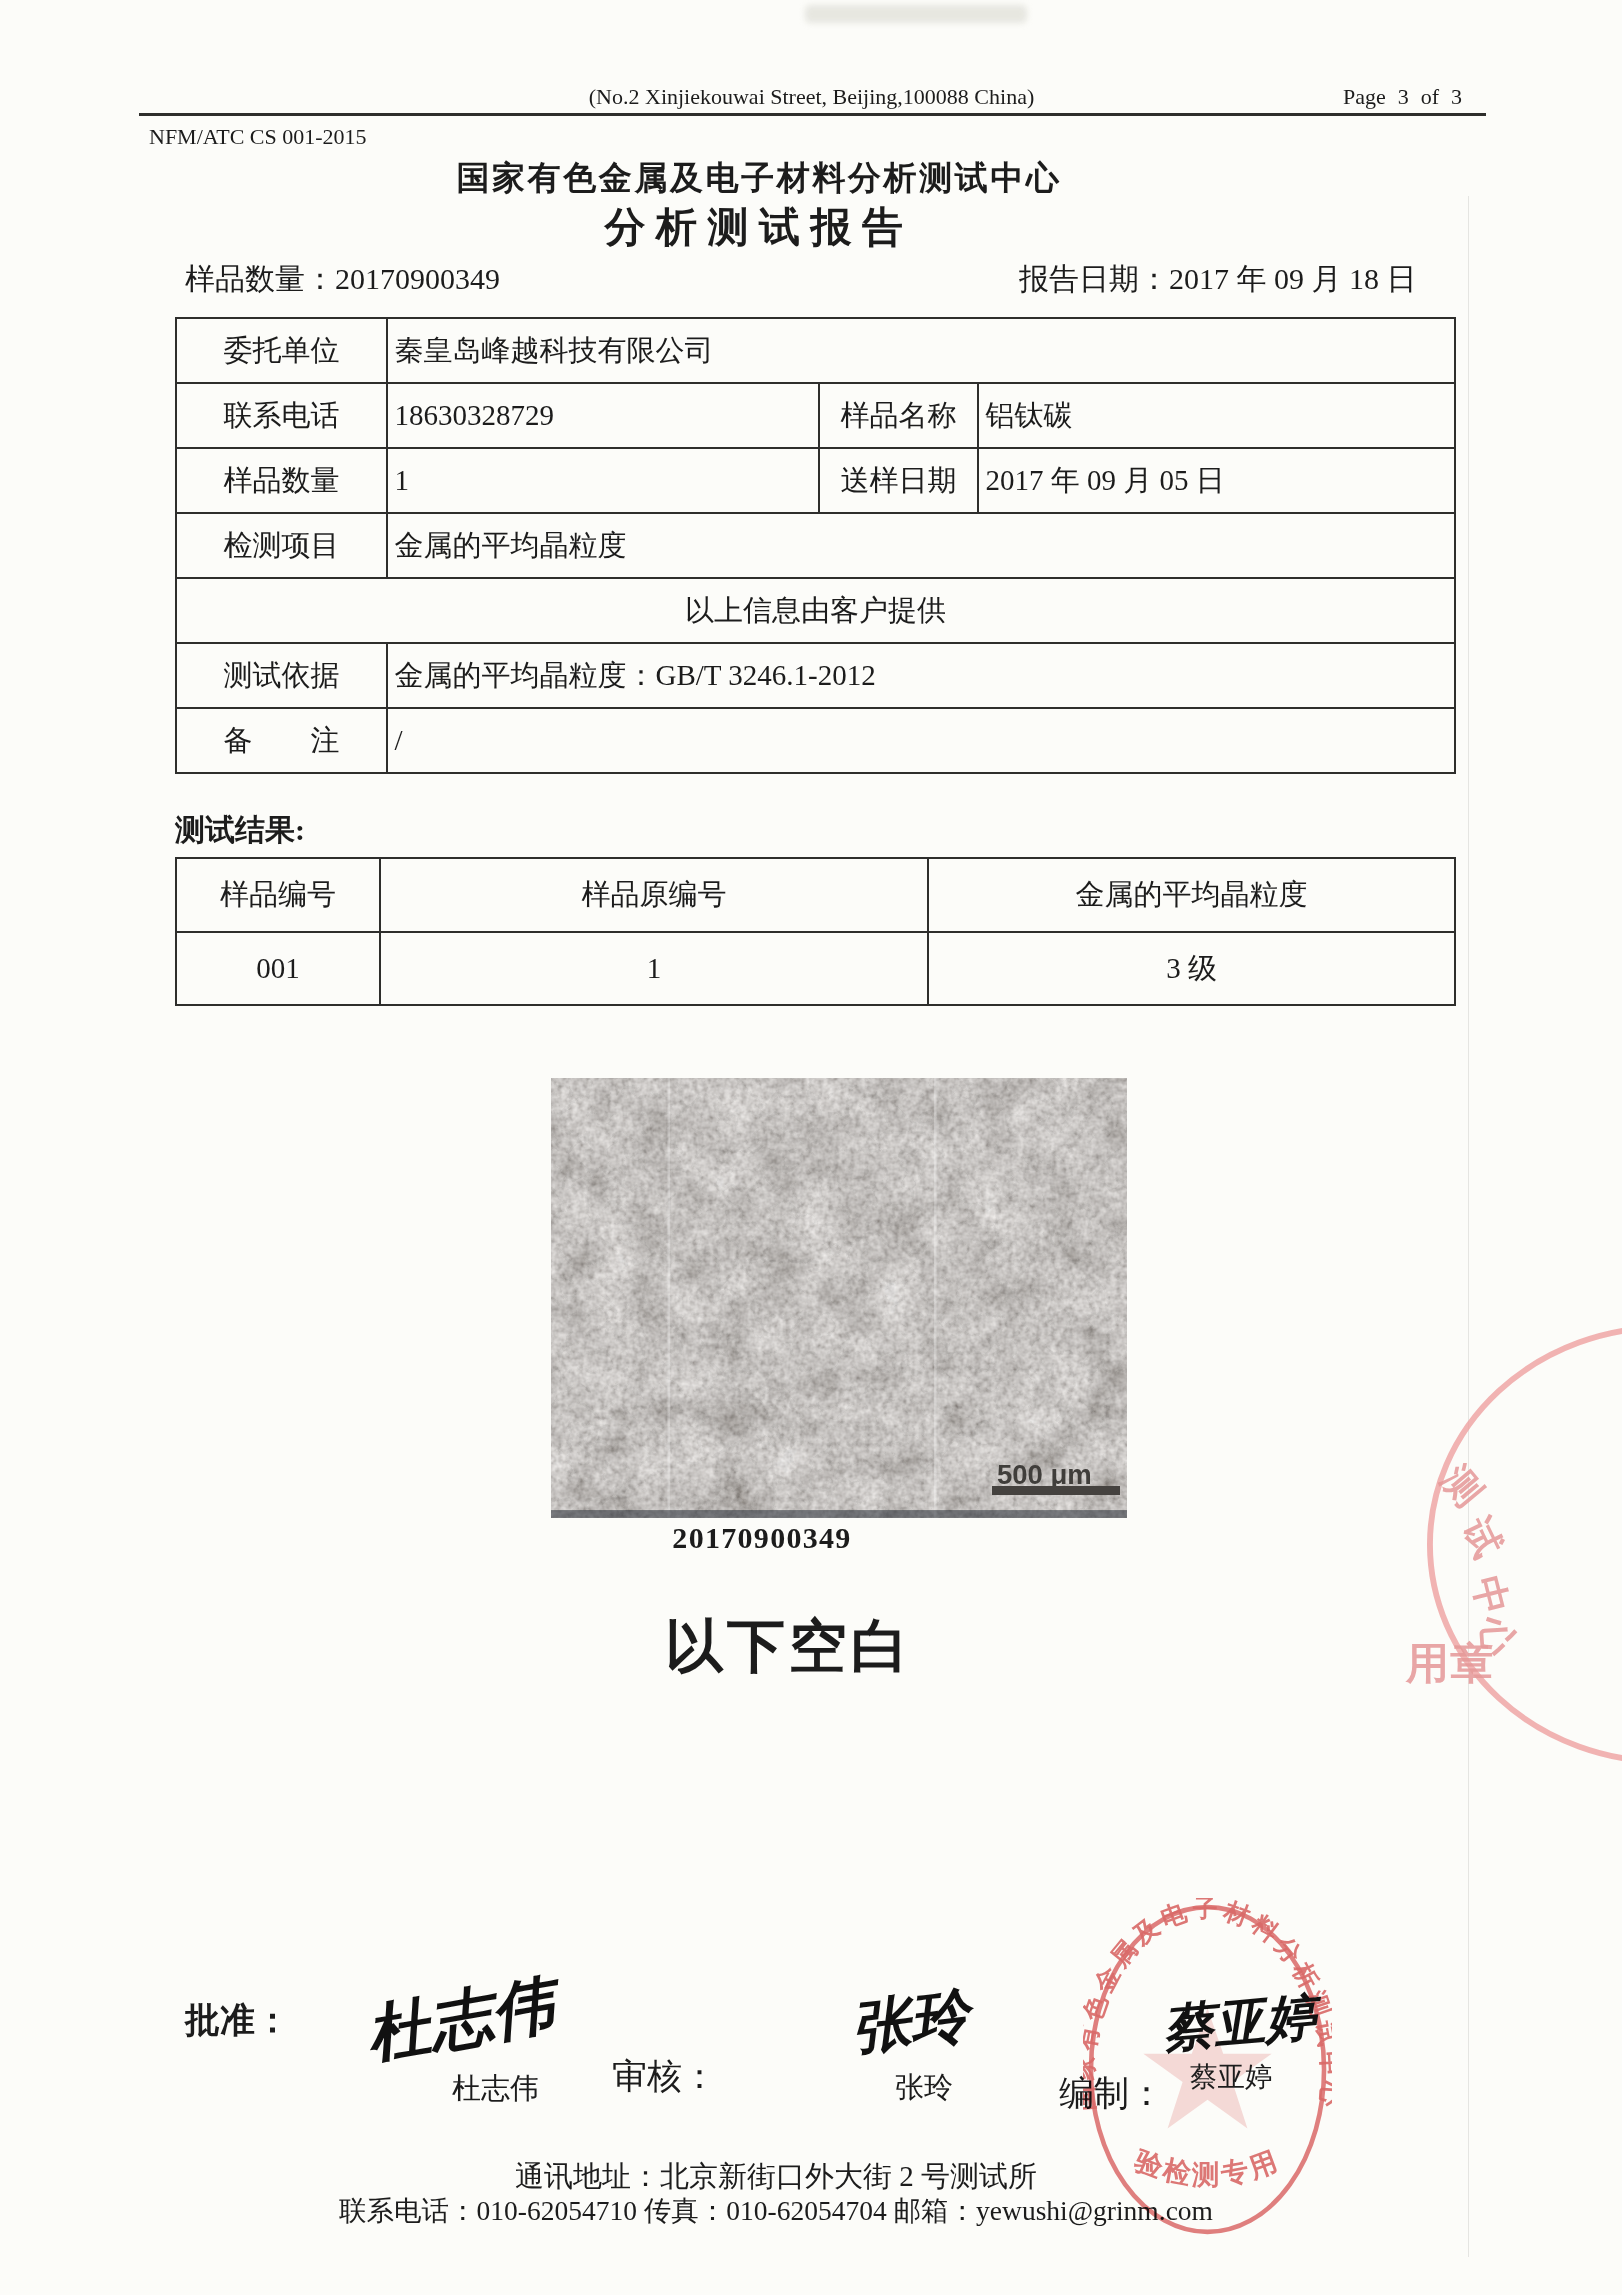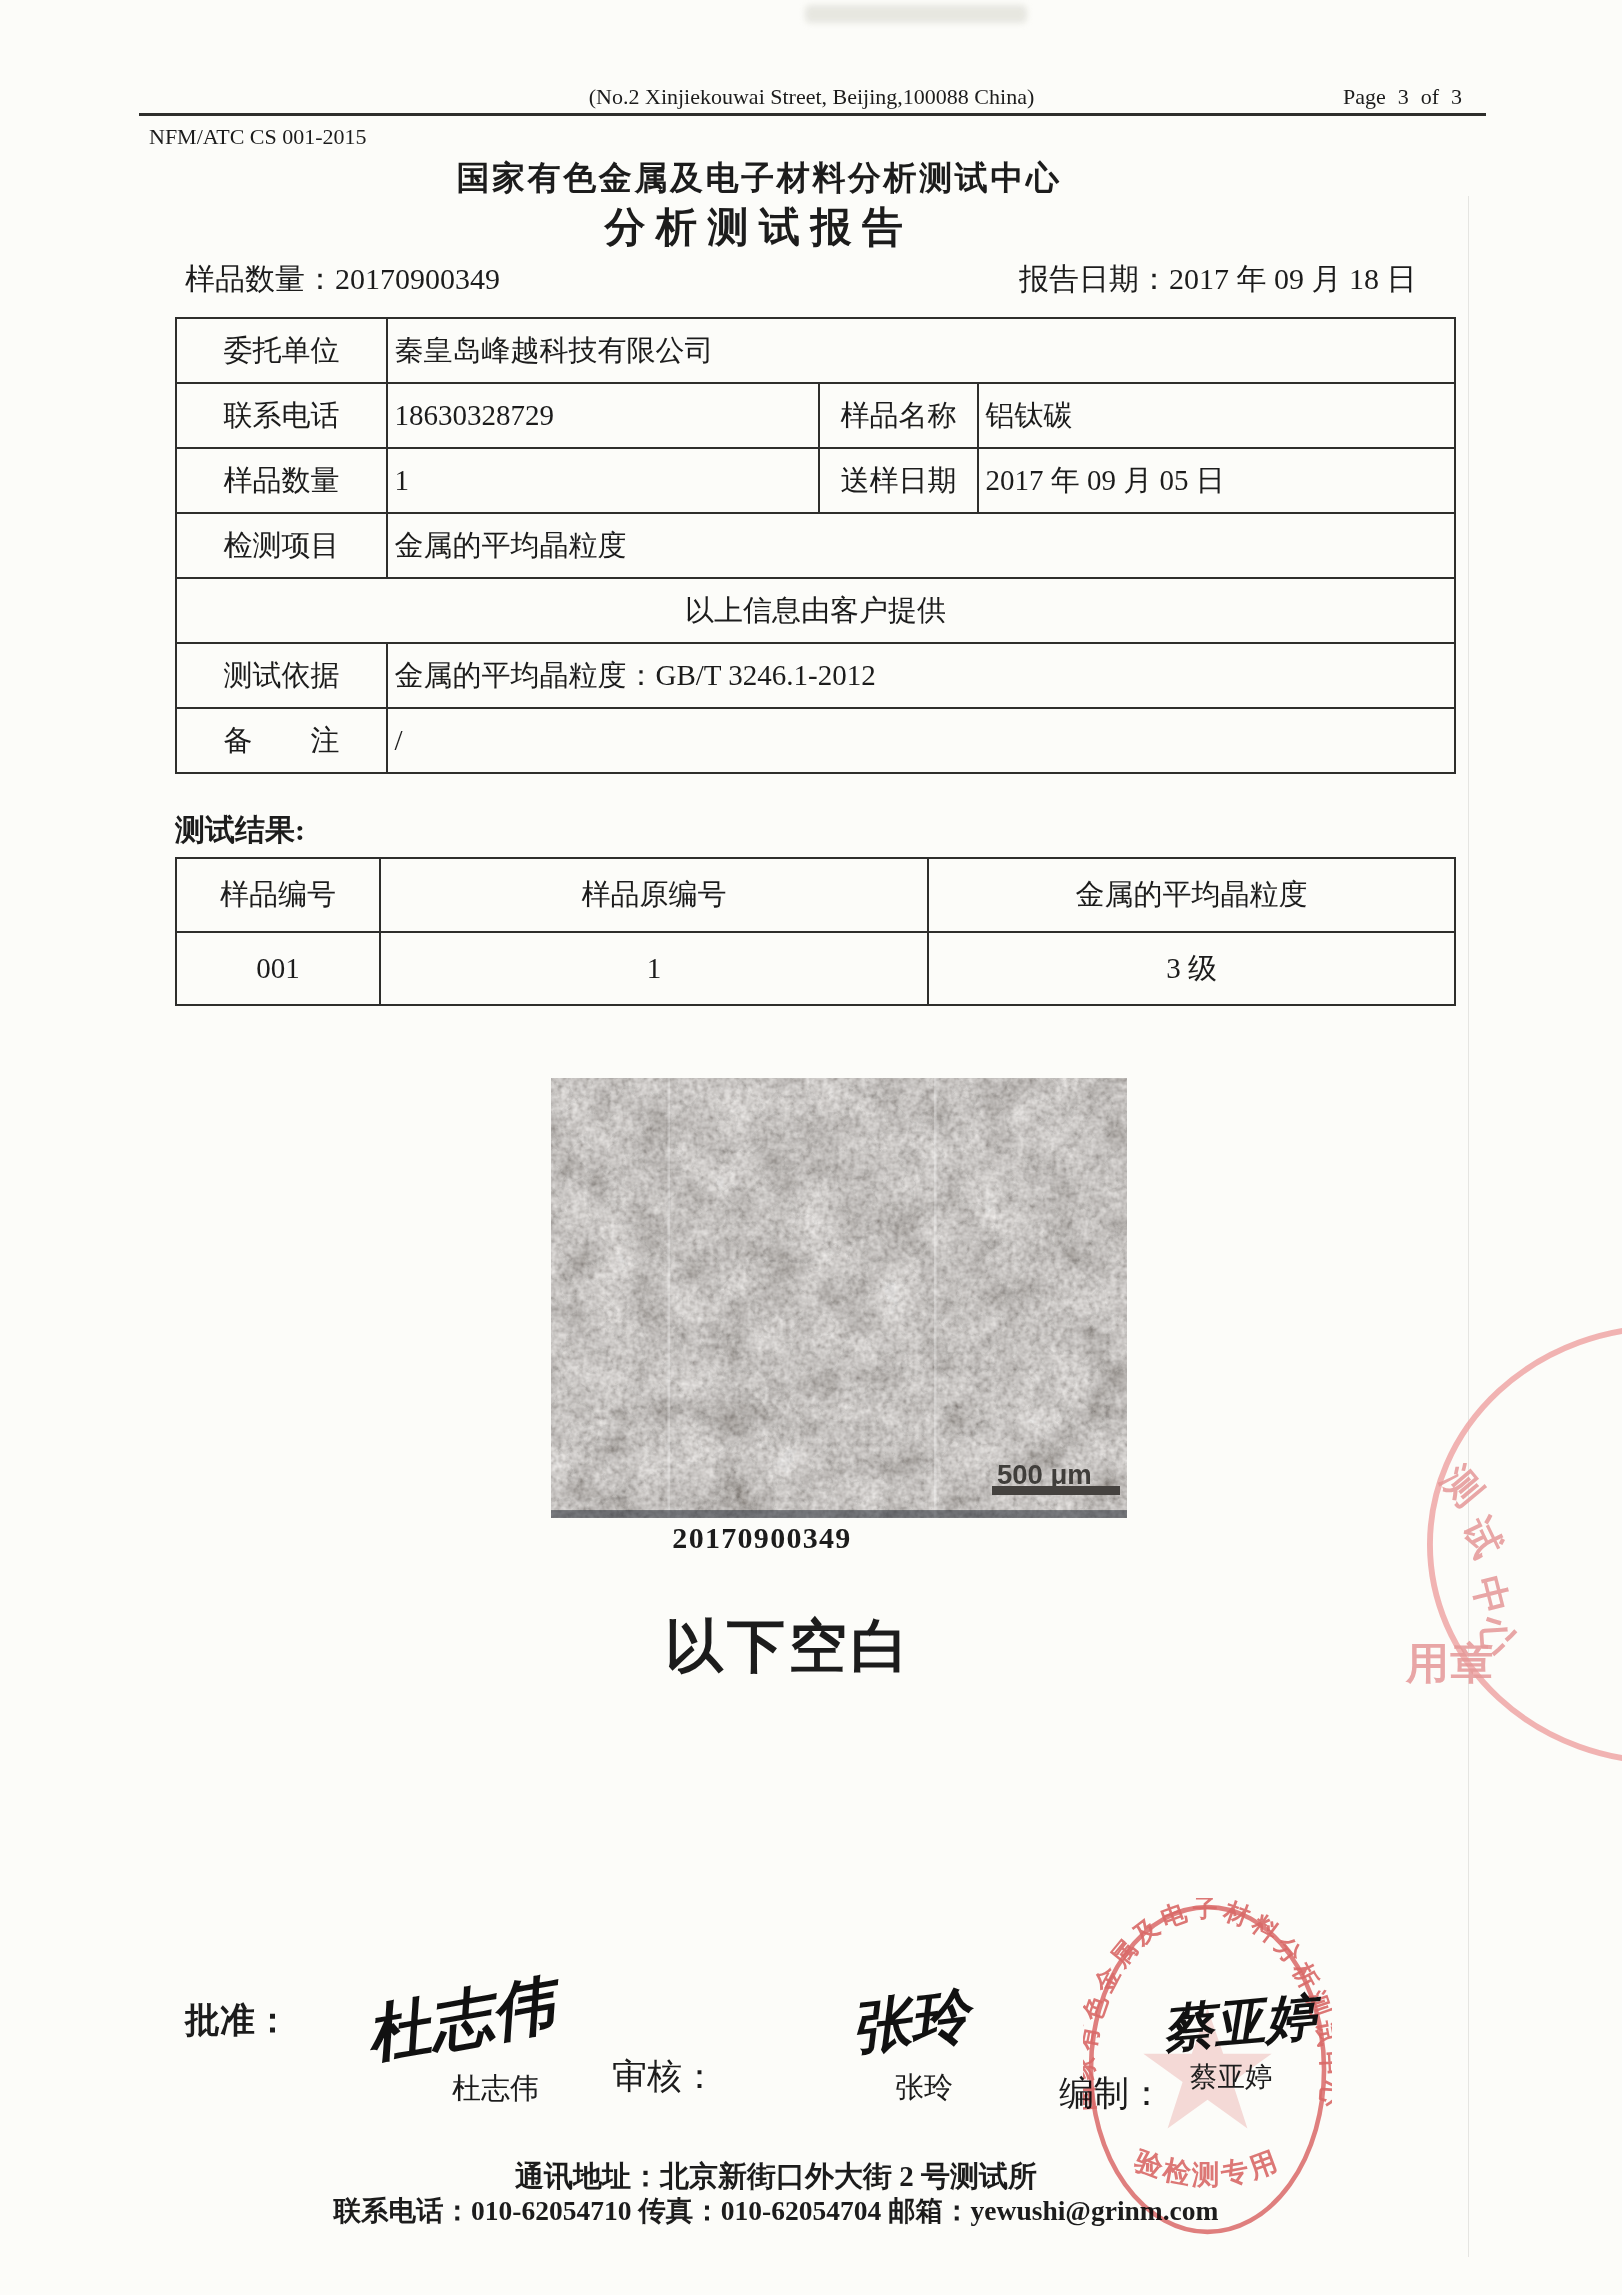--- a/index.html
+++ b/index.html
@@ -31,21 +31,21 @@
   .fig-caption{font-size:30px;font-weight:bold;letter-spacing:1.3px;}
   .blank-note{font-size:58px;font-weight:bold;letter-spacing:3.9px;white-space:nowrap;}
   
   .sig-label{font-size:35px;white-space:nowrap;}
   .script{font-style:italic;font-weight:600;white-space:nowrap;color:#111;}
   .printed{font-size:29px;white-space:nowrap;}
   
   .stamp{mix-blend-mode:multiply;}
   .edge-char{position:absolute;color:#e59898;opacity:.85;font-size:38px;font-weight:bold;}
   
-  .footer-line{width:1552px;text-align:center;white-space:nowrap;font-weight:bold;}
+  .footer-line{width:1552px;text-align:center;white-space:nowrap;}
   .scanline{width:1.3px;background:rgba(110,110,105,.16);}
   .smudge{background:rgba(175,175,160,.28);filter:blur(3.3px);border-radius:5.2px;}
 </style>
 </head>
 <body>
 
 <div class="page">
 
   <div class="abs smudge" style="left:805px;top:5.2px;width:222px;height:18.3px;"></div>
 

